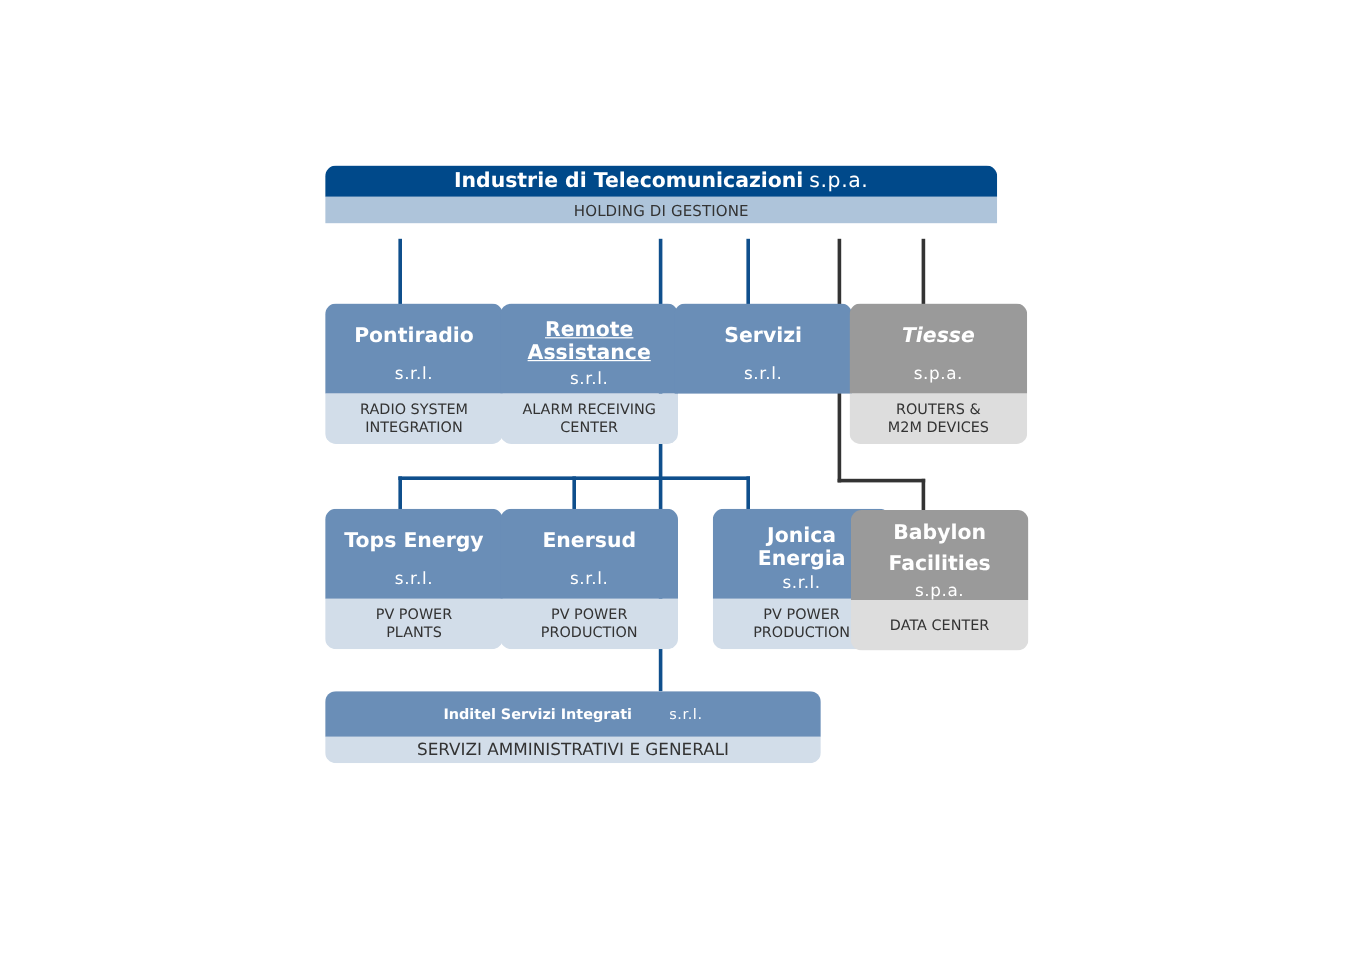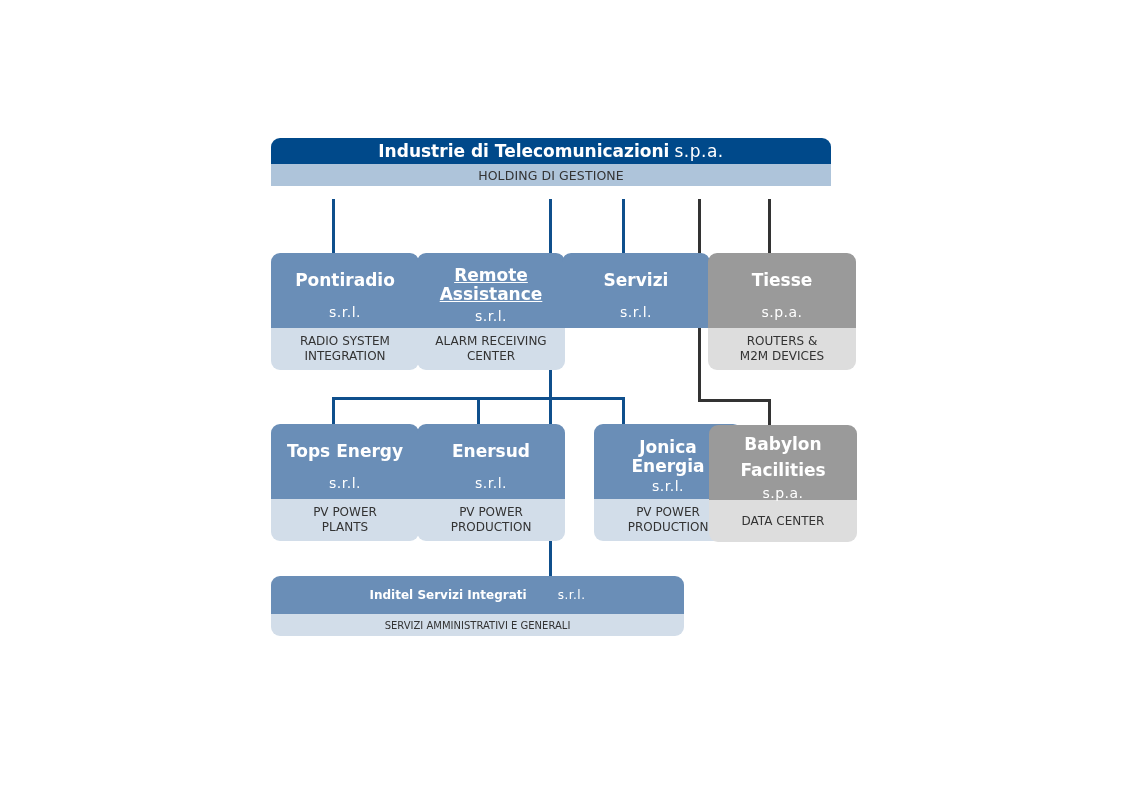--- a/index.html
+++ b/index.html
@@ -17,21 +17,21 @@
     .box.blue .hd { background: #6a8eb7; }
     .box.blue .sb { background: #d2dde9; }
     .box.gray .hd { background: #9a9a9a; }
     .box.gray .sb { background: #dddddd; }
     .box .name { font-weight: bold; font-size: 17px; line-height: 19px; text-align: center; }
     .box .legal { font-size: 14px; margin-top: 8px; letter-spacing: 0.5px; }
     .box .legal.tight { margin-top: 2px; }
 
     .services { position: absolute; left: 271px; top: 576px; width: 413px; height: 60px; border-radius: 9px; overflow: hidden; }
     .services .hd { height: 38px; background: #6a8eb7; color: #fff; display: flex; align-items: center; justify-content: center; font-size: 12px; gap: 26px; }
-    .services .sb { height: 22px; background: #d2dde9; color: #333; display: flex; align-items: center; justify-content: center; font-size: 10px; }
+    .services .sb { height: 22px; background: #d2dde9; color: #333; display: flex; align-items: center; justify-content: center; font-size: 14px; }
     .b { font-weight: bold; }
     .lt { font-weight: normal; margin-left: 5px; letter-spacing: 0.5px; }
   </style>
 </head>
 <body>
 
 <div class="line-blue" style="left:332px; top:199px; width:3px; height:55px;"></div>
 <div class="line-blue" style="left:622px; top:199px; width:3px; height:55px;"></div>
 <div class="line-blue" style="left:549px; top:199px; width:3px; height:377px;"></div>
 <div class="line-blue" style="left:395px; top:296px; width:22px; height:3px;"></div>
@@ -75,21 +75,21 @@
 
 <div class="box blue" style="left:562px; top:253px;">
   <div class="hd">
     <div class="name" style="margin-top:10px;">Servizi</div>
     <div class="legal" style="margin-top:14px;">s.r.l.</div>
   </div>
 </div>
 
 <div class="box gray" style="left:708px; top:253px;">
   <div class="hd">
-    <div class="name" style="margin-top:10px;">Tiesse</div>
+    <div class="name" style="margin-top:10px;font-style:italic;">Tiesse</div>
     <div class="legal" style="margin-top:14px;">s.p.a.</div>
   </div>
   <div class="sb">
     <div><span>ROUTERS &amp;</span><br><span>M2M DEVICES</span></div>
   </div>
 </div>
 
 <div class="box blue" style="left:271px; top:424px;">
   <div class="hd">
     <div class="name" style="margin-top:10px;">Tops Energy</div>

